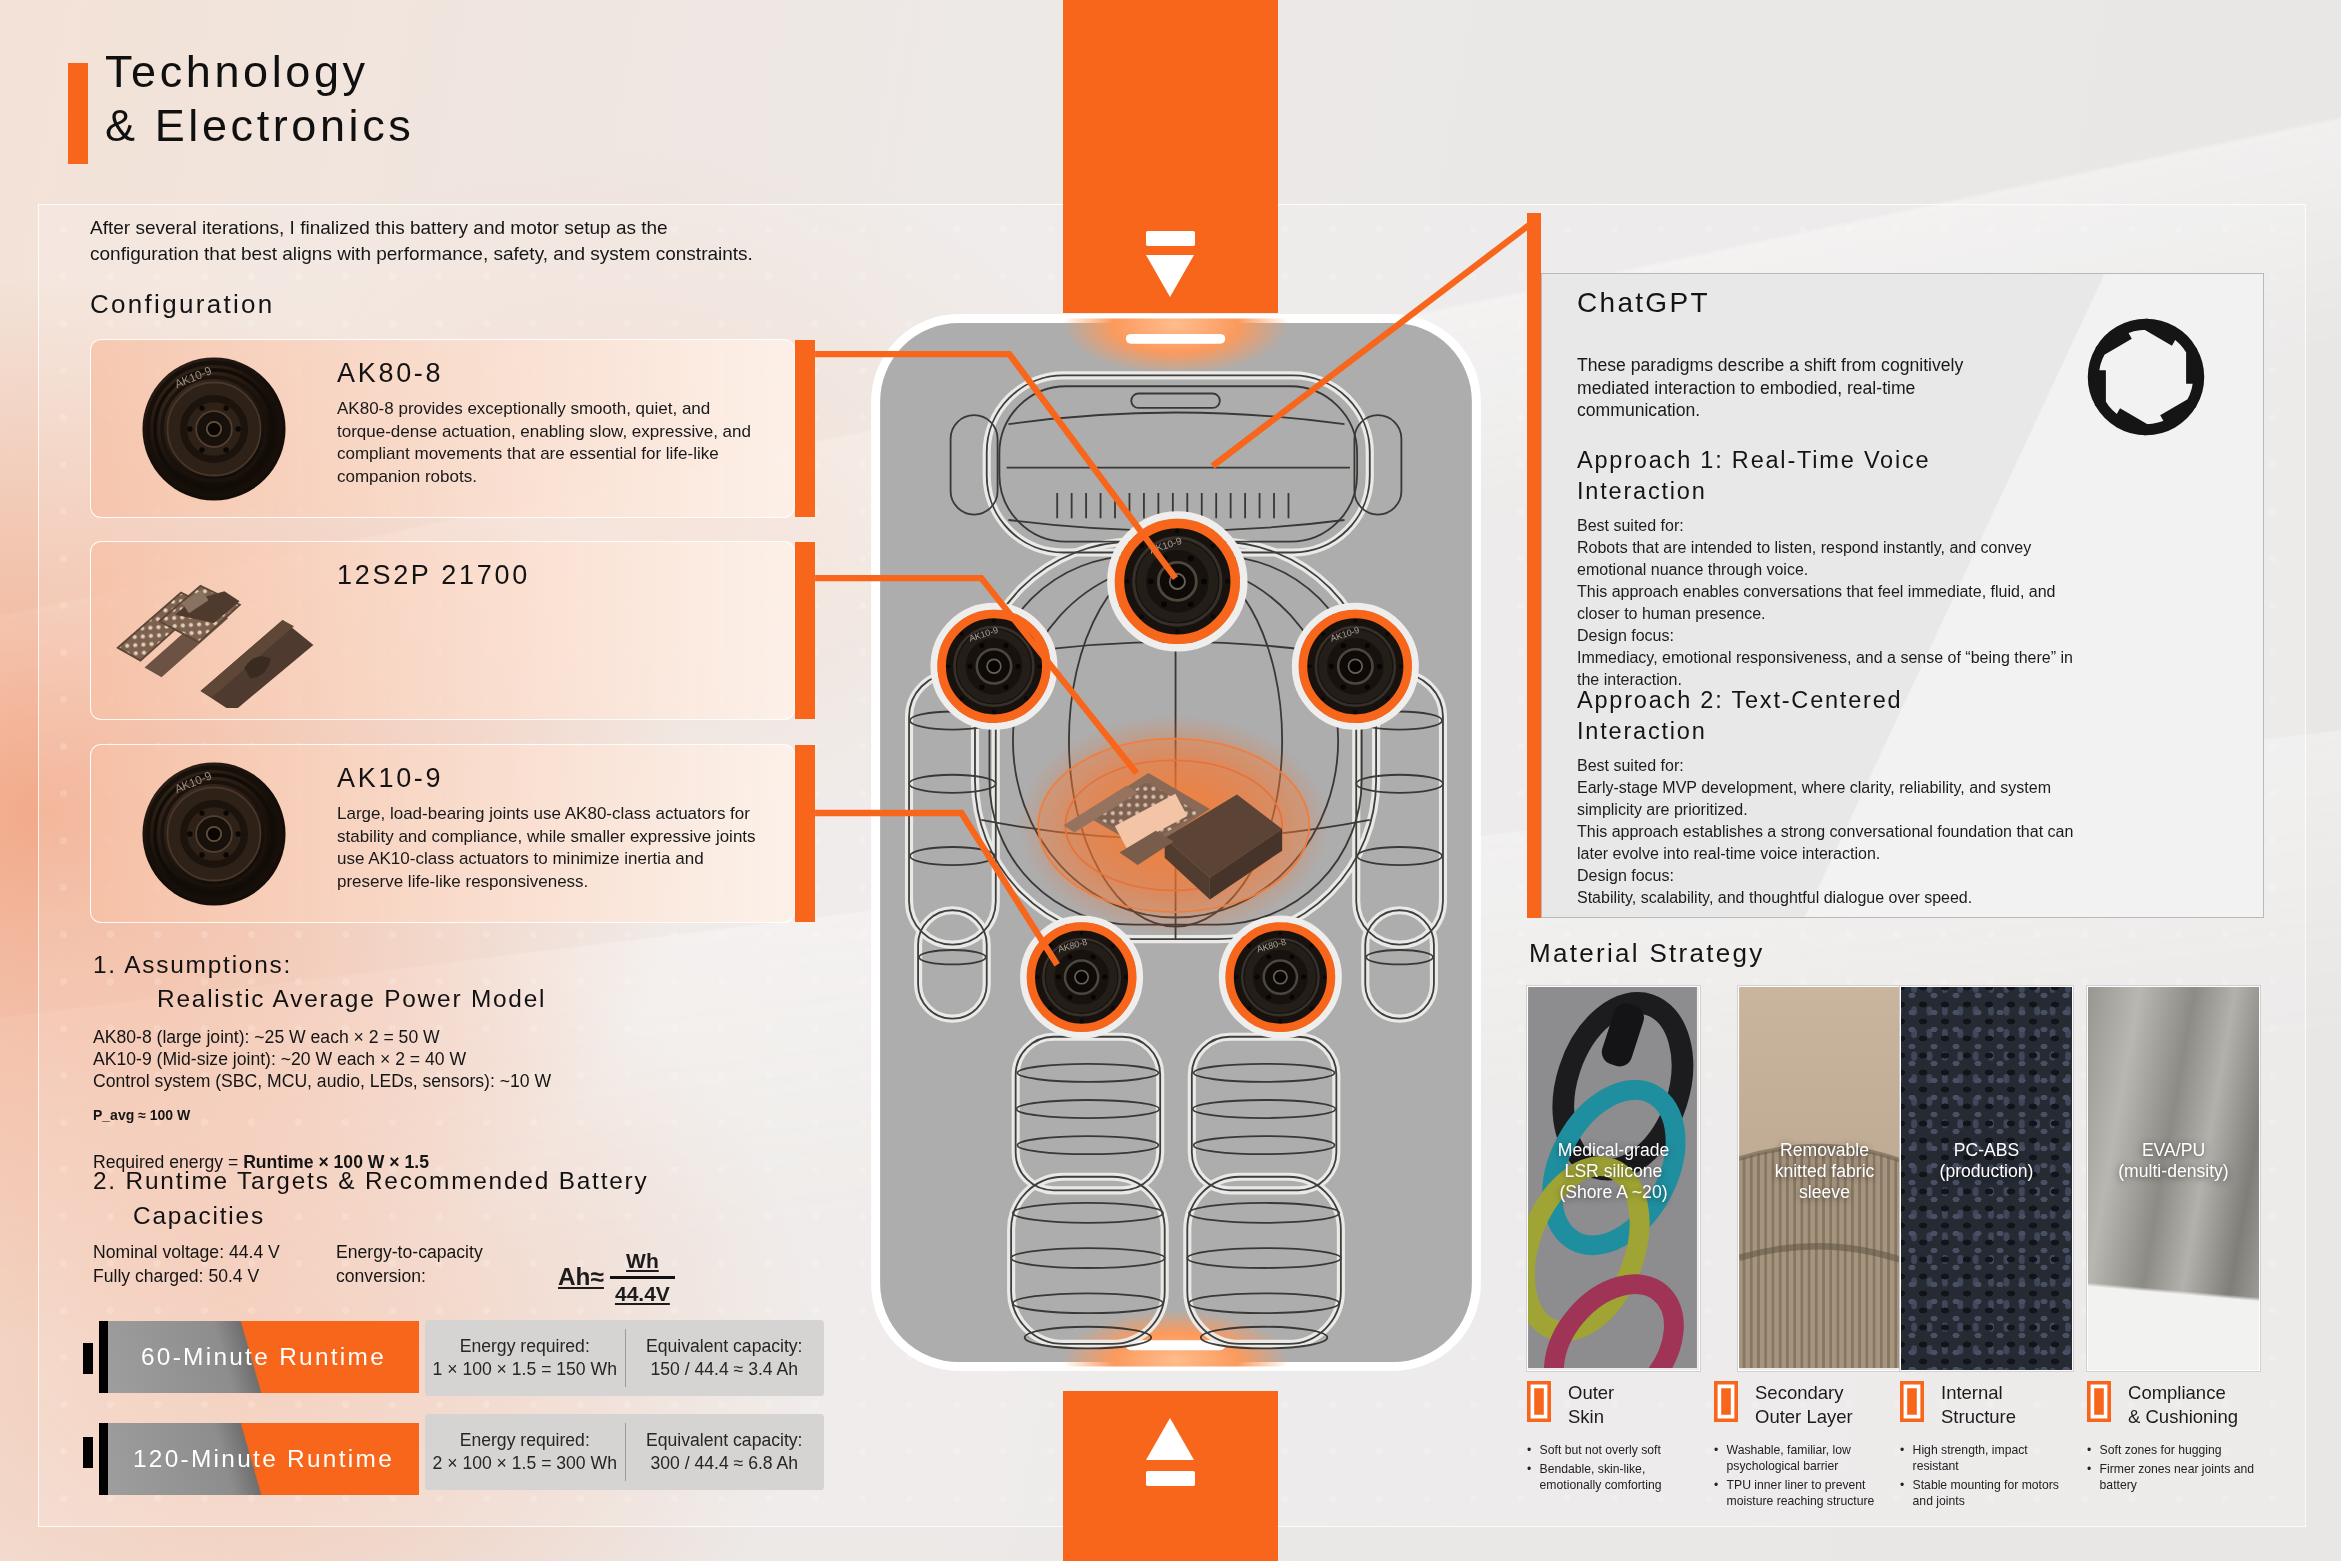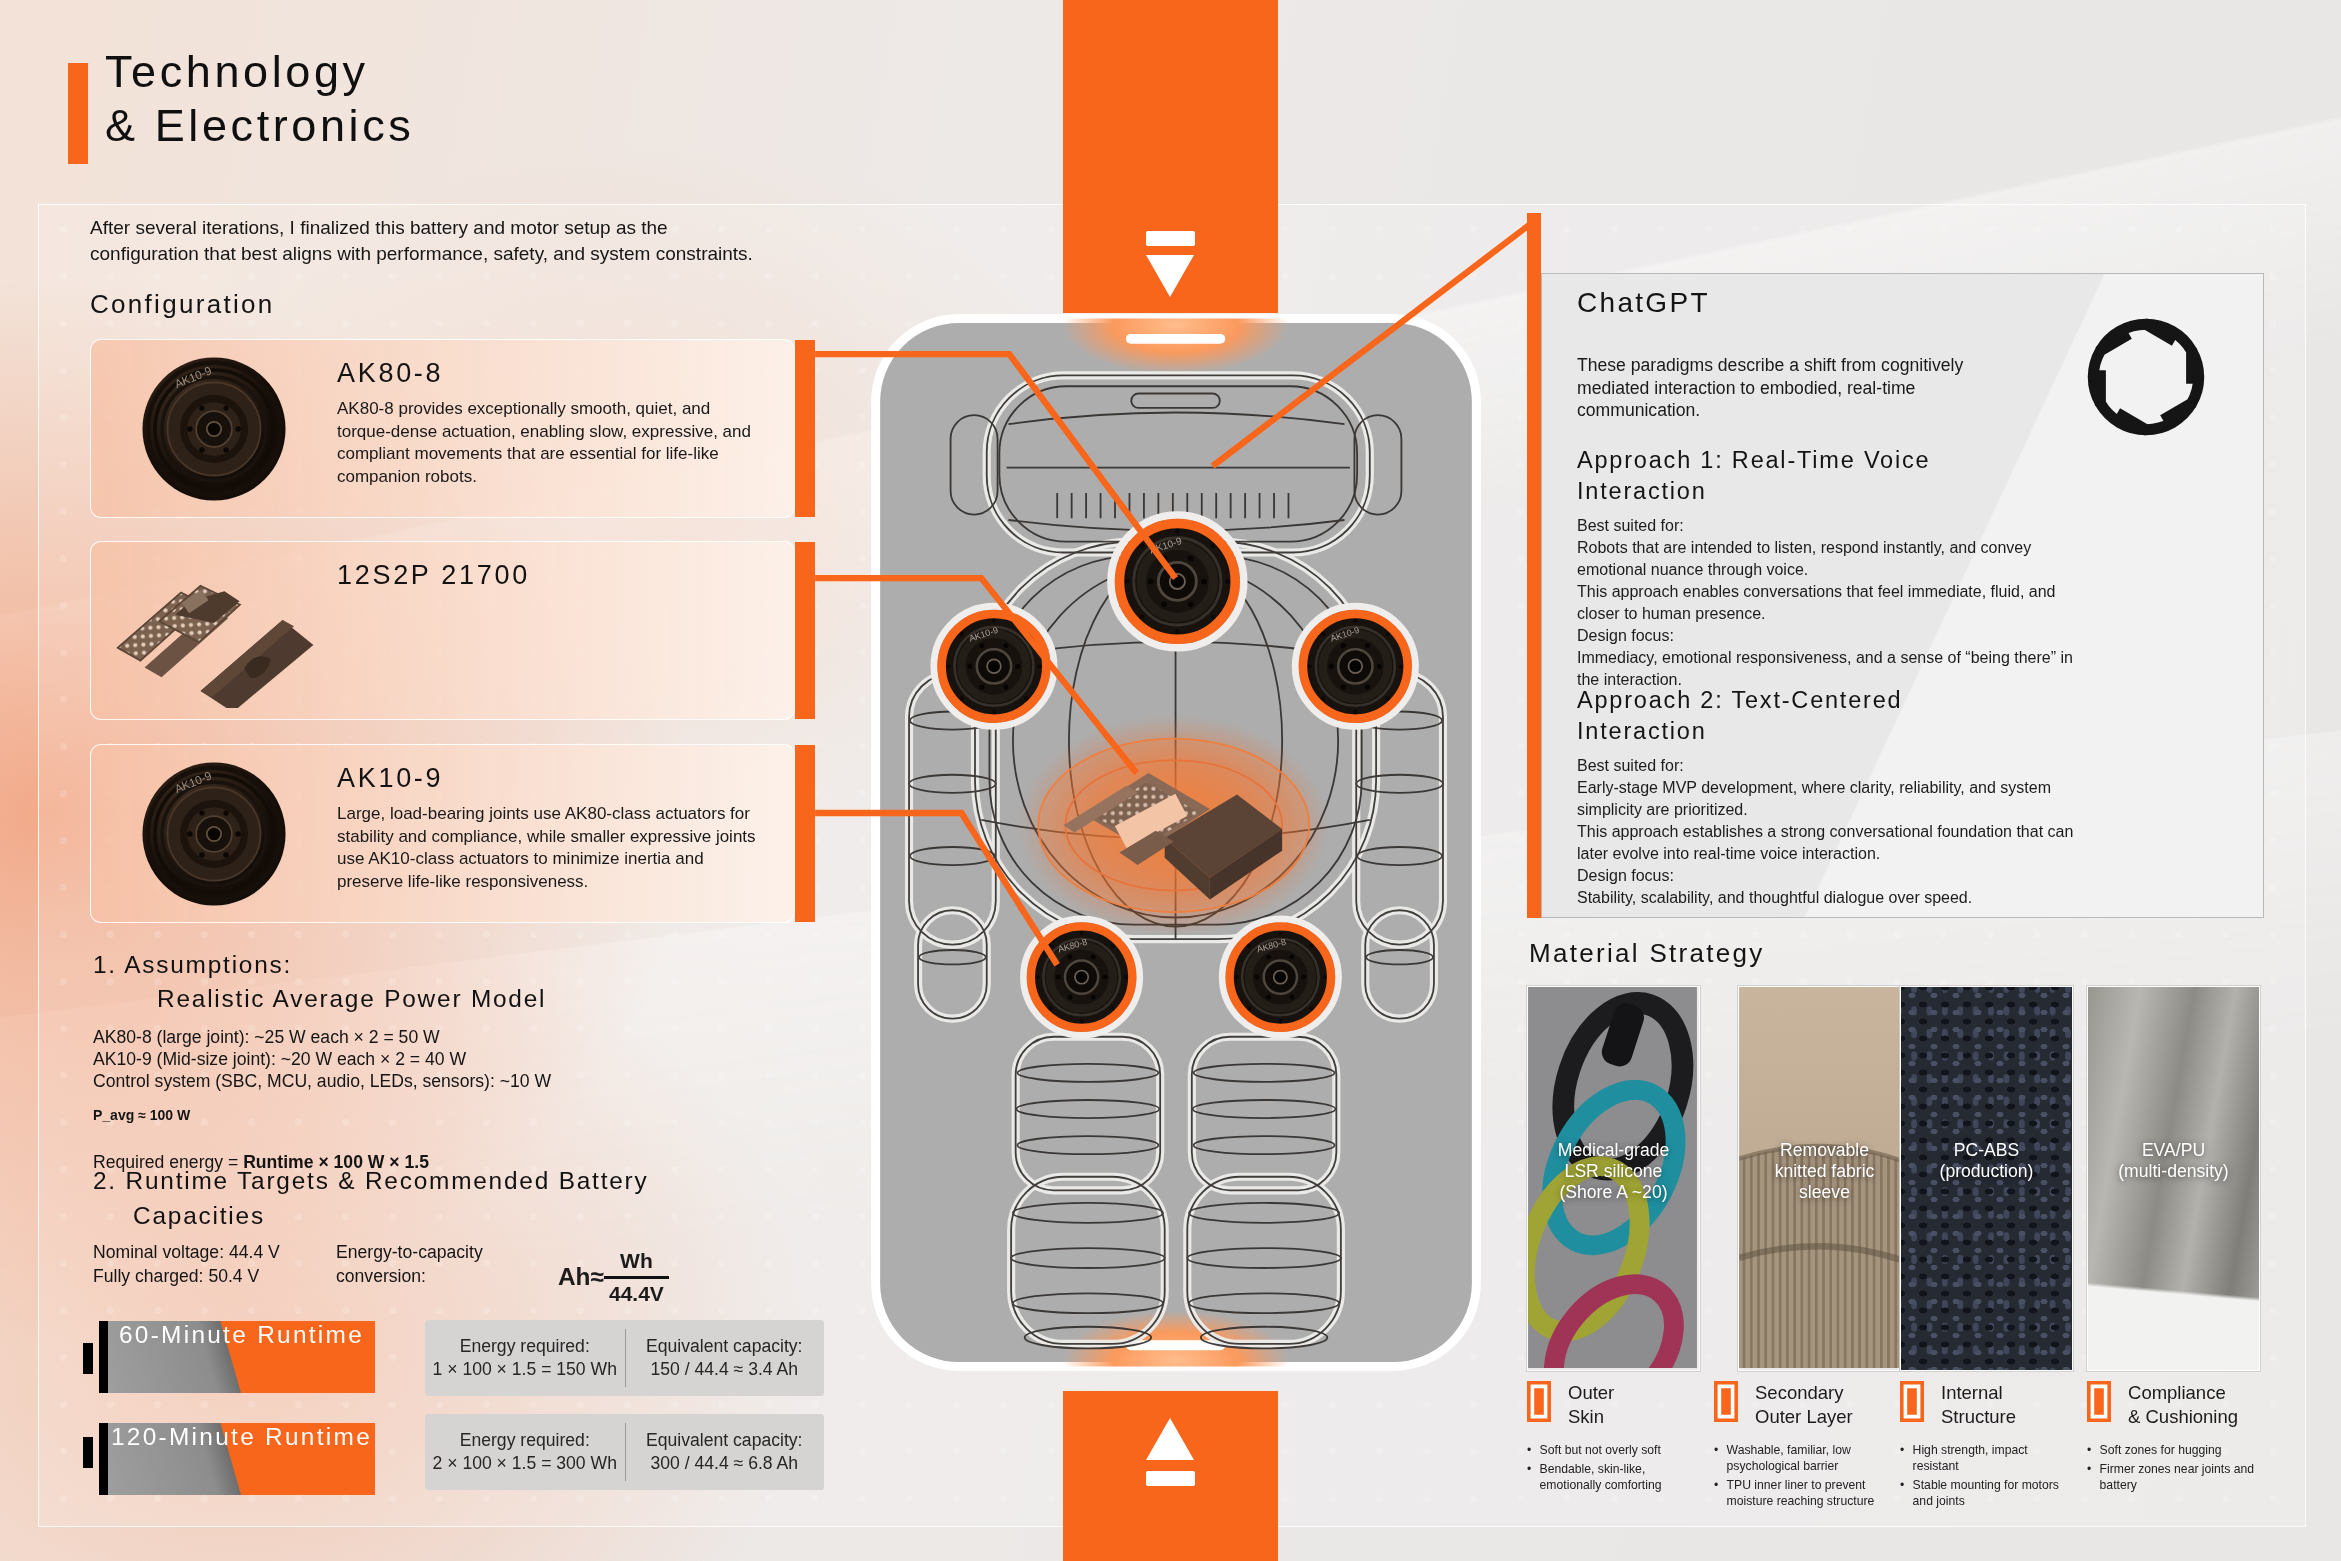--- a/index.html
+++ b/index.html
@@ -31,23 +31,23 @@
   .card-img{position:absolute;left:0;top:0;width:246px;height:100%;display:flex;align-items:center;justify-content:center;}
   .card-title{position:absolute;left:246px;top:18px;font-size:27px;letter-spacing:2.7px;color:#131313;}
   .card-body{position:absolute;left:246px;top:58px;width:425px;font-size:17px;line-height:22.6px;color:#191919;}
   .card-bar{left:795px;width:20px;height:177px;background:#F8661C;}
   
   .h2{font-size:24.4px;letter-spacing:1.8px;color:#121212;}
   .body-lines{font-size:17.6px;line-height:22px;white-space:pre-line;color:#151515;}
   .b{font-weight:bold;}
   
   .tab{width:10px;height:31px;background:#000;}
-  .badge{width:276px;height:72px;border-left:9px solid #000;box-sizing:border-box;
+  .badge{width:320px;height:72px;border-left:9px solid #000;box-sizing:border-box;
          background:linear-gradient(74deg,#9e9e9e 0%,#8d8d8d 38%,#6f6f6f 46%,#F8661C 46.5%);
-         display:flex;align-items:flex-start;justify-content:center;}
+         display:flex;align-items:center;justify-content:center;}
   .badge span{color:#fff;font-size:24.4px;letter-spacing:2.3px;}
   .infobox{width:399px;height:76px;background:#d6d4d3;border-radius:3.6px;display:grid;grid-template-columns:1fr 1fr;}
   .infocell{display:flex;flex-direction:column;align-items:center;justify-content:center;
             font-size:17.6px;line-height:22.6px;color:#262626;text-align:center;}
   .infodiv{position:absolute;left:50%;top:9px;bottom:9px;width:1.8px;background:#9a9a9a;}
   
   .band{width:215px;background:#F8661C;}
   .arr-bar{position:absolute;left:83px;width:49px;height:14.5px;background:#fff;border-radius:1.8px;}
   .arr-tri{position:absolute;left:83px;width:0;height:0;border-left:24.4px solid transparent;border-right:24.4px solid transparent;}
   
@@ -200,21 +200,21 @@
   <div class="abs body-lines" style="left:93px;top:1129px;">
     <span>Required energy = </span><span class="b">Runtime × 100 W × 1.5</span>
   </div>
 
   <div class="abs h2 tech" style="left:93px;top:1167px;">2. Runtime Targets &amp; Recommended Battery</div>
   <div class="abs h2 tech" style="left:133px;top:1202px;">Capacities</div>
   <div class="abs body-lines" style="left:93px;top:1241px;line-height:23.5px;">Nominal voltage: 44.4 V
 Fully charged: 50.4 V</div>
   <div class="abs body-lines" style="left:336px;top:1241px;line-height:23.5px;">Energy-to-capacity
 conversion:</div>
-  <div class="abs" style="left:558px;top:1249px;display:flex;align-items:center;gap:0;">
+  <div class="abs" style="left:558px;top:1249px;display:flex;align-items:center;gap:6px;text-decoration:underline;">
     <span class="b" style="font-size:24.4px;">Ah≈</span>
     <span style="display:inline-flex;flex-direction:column;align-items:center;">
       <span class="b" style="font-size:21px;">Wh</span>
       <span style="width:65px;height:3.6px;background:#111;margin:2.7px 0;"></span>
       <span class="b" style="font-size:21px;">44.4V</span>
     </span>
   </div>
 
   <div class="abs tab" style="left:83px;top:1343px;"></div>
   <div class="abs badge" style="left:99px;top:1321px;">

